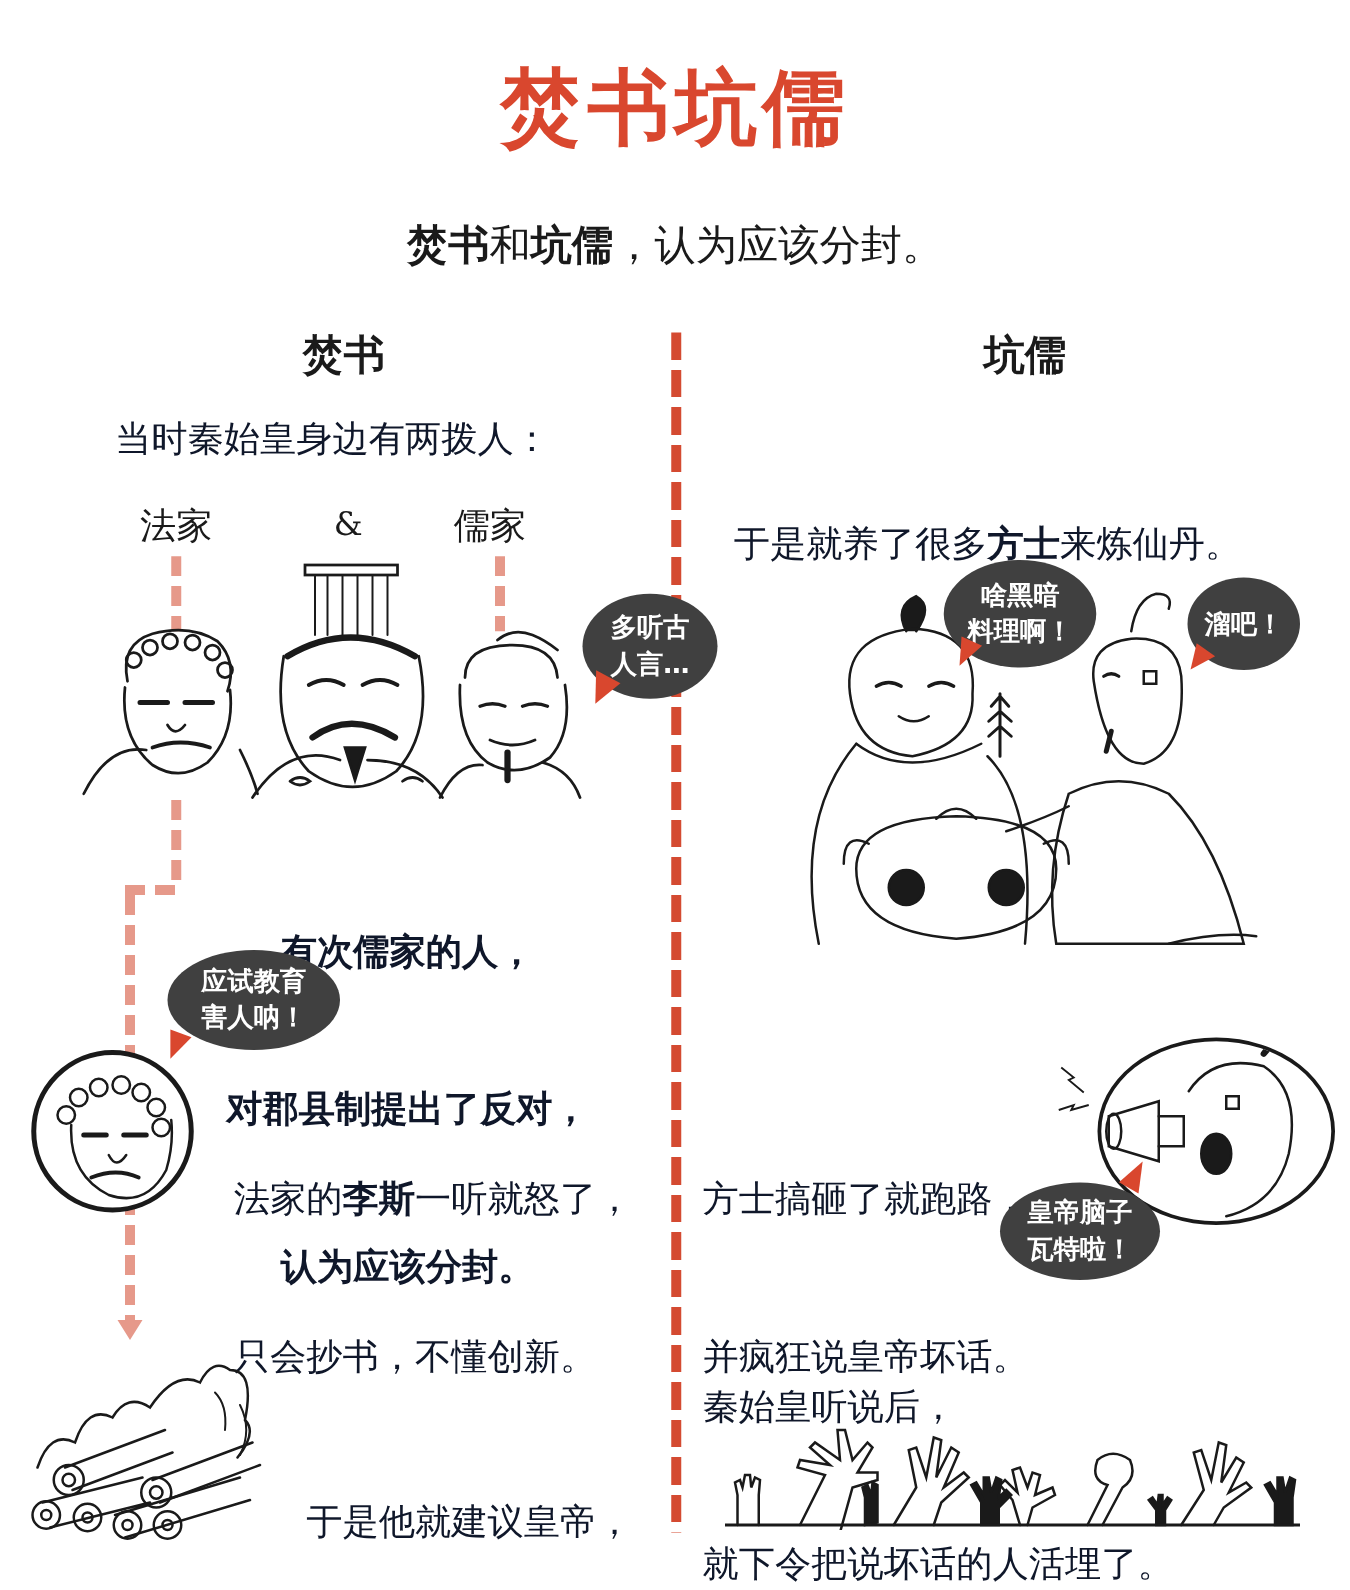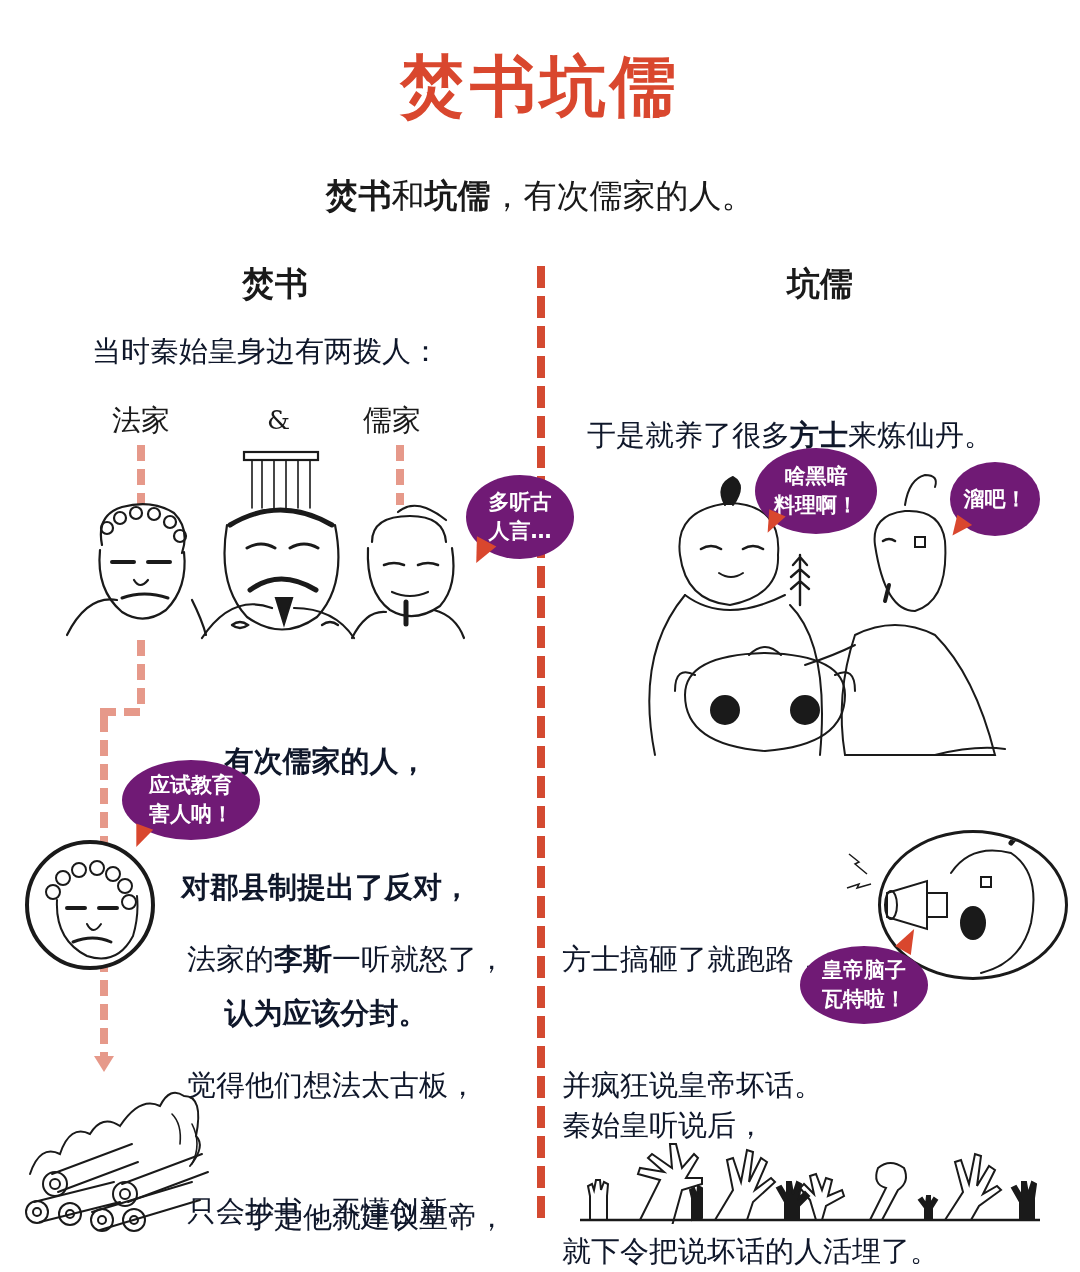--- a/index.html
+++ b/index.html
@@ -23,21 +23,21 @@
     background: repeating-linear-gradient(to bottom, #d44a31 0 22px, transparent 22px 30px);
   }
 
   .col-head { font-size: 33px; font-weight: 800; line-height: 44px; text-align: center; }
 
   .txt { font-size: 29px; line-height: 42px; color: #0f172a; white-space: pre; }
   .txt b { font-weight: 800; }
   .txt.right { text-align: center; font-weight: bold; }
 
   .bubble {
-    background: #701a75; color: #fff; border-radius: 50%;
+    background: #404040; color: #fff; border-radius: 50%;
     display: flex; flex-direction: column; align-items: center; justify-content: center;
     font-weight: 800; font-size: 21px; line-height: 29px; text-align: center;
   }
 
   .dash-v {
     width: 8px;
     background: repeating-linear-gradient(to bottom, #e6998a 0 16px, transparent 16px 24px);
   }
   .dash-h {
     height: 8px;
@@ -48,21 +48,21 @@
   .amp { font-family: "DejaVu Serif", serif; font-size: 26px; }
 
   svg { display: block; }
 </style>
 </head>
 <body>
 
 <div class="abs title">焚书坑儒</div>
 
 <div class="abs subtitle">
-  <b>焚书</b><span>和</span><b>坑儒</b><span>，有次儒家的人。</span>
+  <b>焚书</b><span>和</span><b>坑儒</b><span>，认为应该分封。</span>
 </div>
 
 <div class="abs divider"></div>
 
 <div class="abs col-head" style="left:175px; width:200px; top:262px;">焚书</div>
 
 <div class="abs txt" style="left:92px; top:330px;">当时秦始皇身边有两拨人：</div>
 
 <div class="abs label" style="left:112px; top:400px;">法家</div>
 <div class="abs label amp" style="left:267px; top:400px;">&amp;</div>
@@ -120,21 +120,21 @@
 <div class="abs dash-h" style="left:100px; top:708px; width:45px;"></div>
 <div class="abs dash-v" style="left:100px; top:716px; height:340px;"></div>
 <div class="abs" style="left:94px; top:1056px; width:0; height:0; border-left:10px solid transparent; border-right:10px solid transparent; border-top:16px solid #e6998a;"></div>
 
 <div class="abs txt right" style="left:170px; width:312px; top:656px;">
   <div>有次儒家的人，</div>
   <div>对郡县制提出了反对，</div>
   <div>认为应该分封。</div>
 </div>
 
-<div class="abs bubble" style="left:122px; top:760px; width:138px; height:80px;">
+<div class="abs bubble" style="left:134px; top:760px; width:138px; height:80px;">
   <span>应试教育</span>
   <span>害人呐！</span>
 </div>
 <div class="abs" style="left:132px; top:826px; width:0; height:0; border-left:8px solid transparent; border-right:10px solid transparent; border-top:22px solid #d9472e; transform:rotate(20deg);"></div>
 
 <div class="abs" style="left:25px; top:840px; width:130px; height:130px; border-radius:50%; border:4px solid #1a1a1a; background:#fff; overflow:hidden;">
   <svg width="122" height="122" viewBox="0 0 122 122">
     <g fill="none" stroke="#1a1a1a" stroke-width="2" stroke-linecap="round">
       <circle cx="24" cy="48" r="7"></circle>
         <circle cx="34" cy="34" r="7"></circle>
@@ -146,21 +146,20 @@
       <path d="M28 56 q-2 40 30 56 q30 10 46 -20 q6 -20 4 -40"></path>
       <path d="M38 64 h18 M70 64 h18" stroke-width="4"></path>
       <path d="M58 80 q6 12 14 0"></path>
       <path d="M44 98 q20 -8 38 0" stroke-width="3"></path>
     </g>
   </svg>
 </div>
 
 <div class="abs txt" style="left:187px; top:854px;">
   <div><span>法家的</span><b>李斯</b><span>一听就怒了，</span></div>
-  <div>觉得他们想法太古板，</div>
   <div>只会抄书，不懂创新。</div>
 </div>
 
 <div class="abs" style="left:22px; top:1074px; width:210px; height:160px;">
   <svg width="210" height="160" viewBox="0 0 210 160">
     <g fill="none" stroke="#1a1a1a" stroke-width="2" stroke-linecap="round">
       <path d="M8 100 q10 -30 30 -20 q10 -30 30 -20 q12 -20 30 -8 q20 -30 40 -20 q10 -20 24 -10 q20 0 12 40 q10 10 -6 30"></path>
       <path d="M150 40 q10 10 8 30 M170 50 q10 20 0 40" stroke-width="1.6"></path>
 
       <path d="M30 100 l80 -30 M36 118 l80 -30 M100 110 l80 -30 M106 128 l80 -30"></path>

